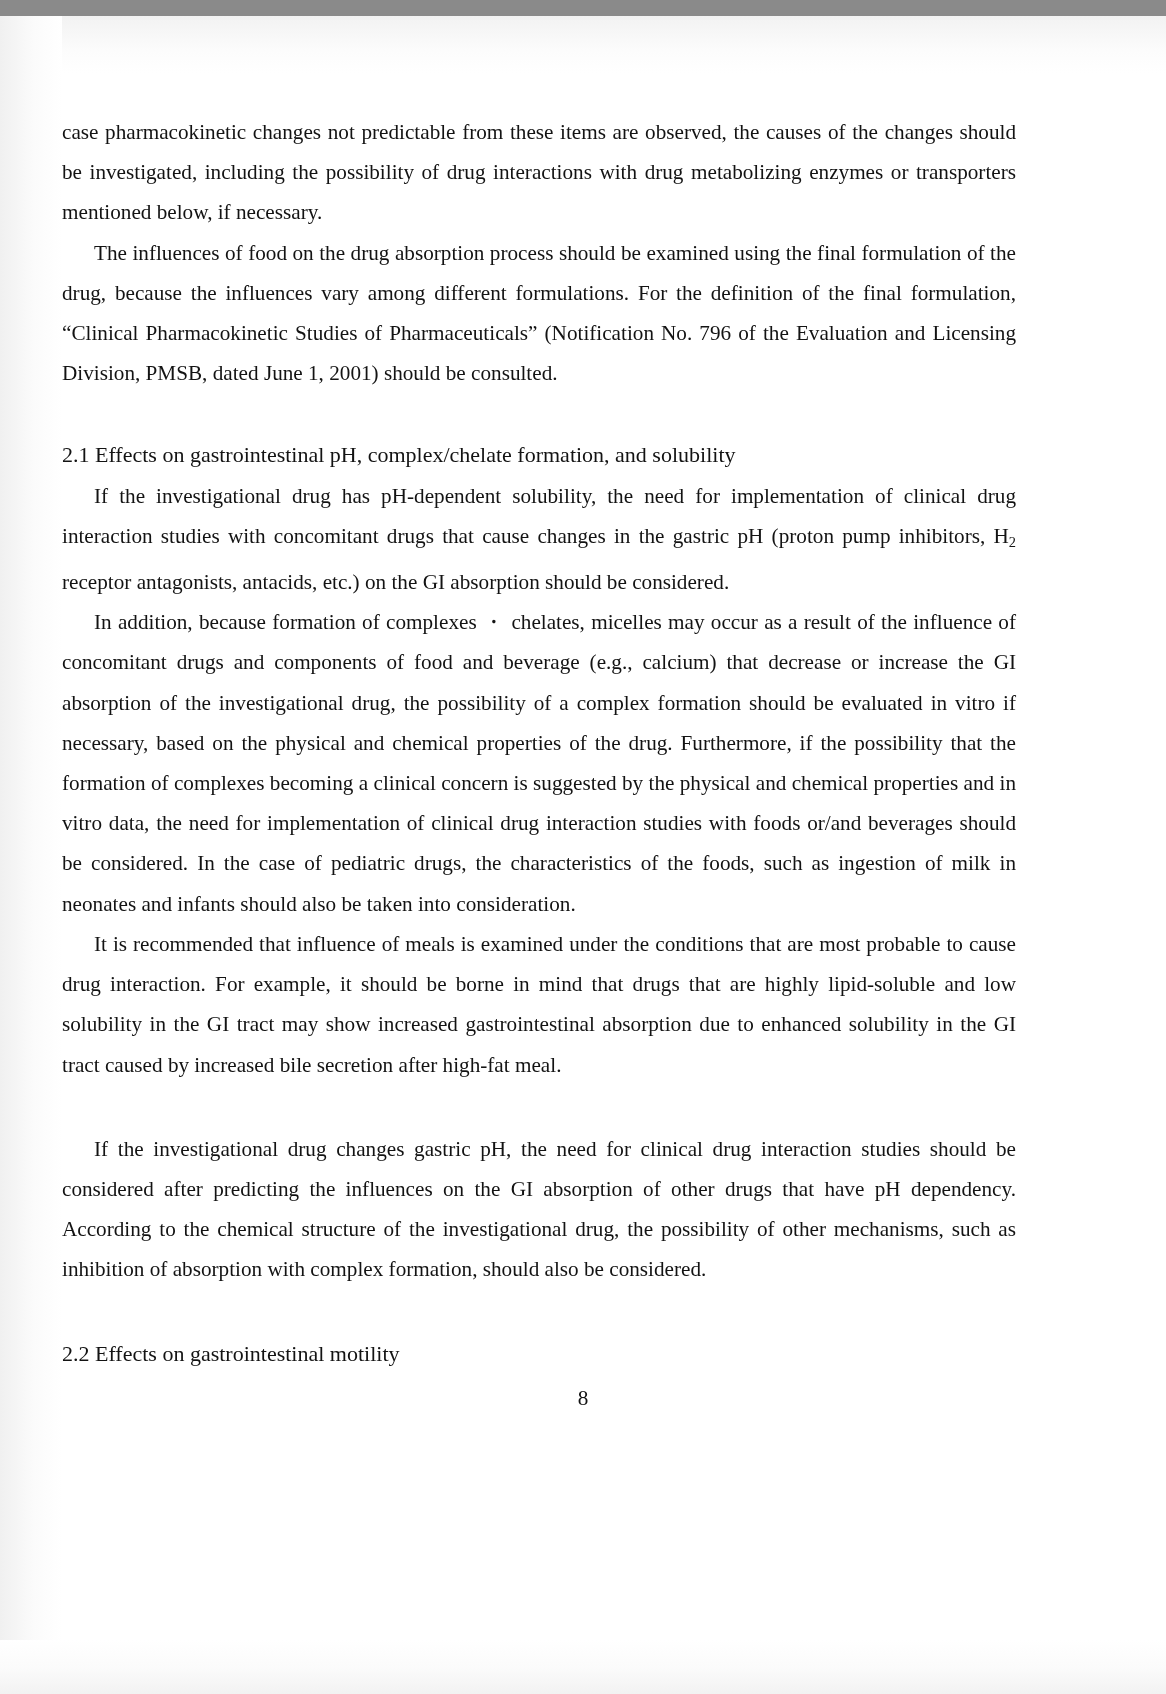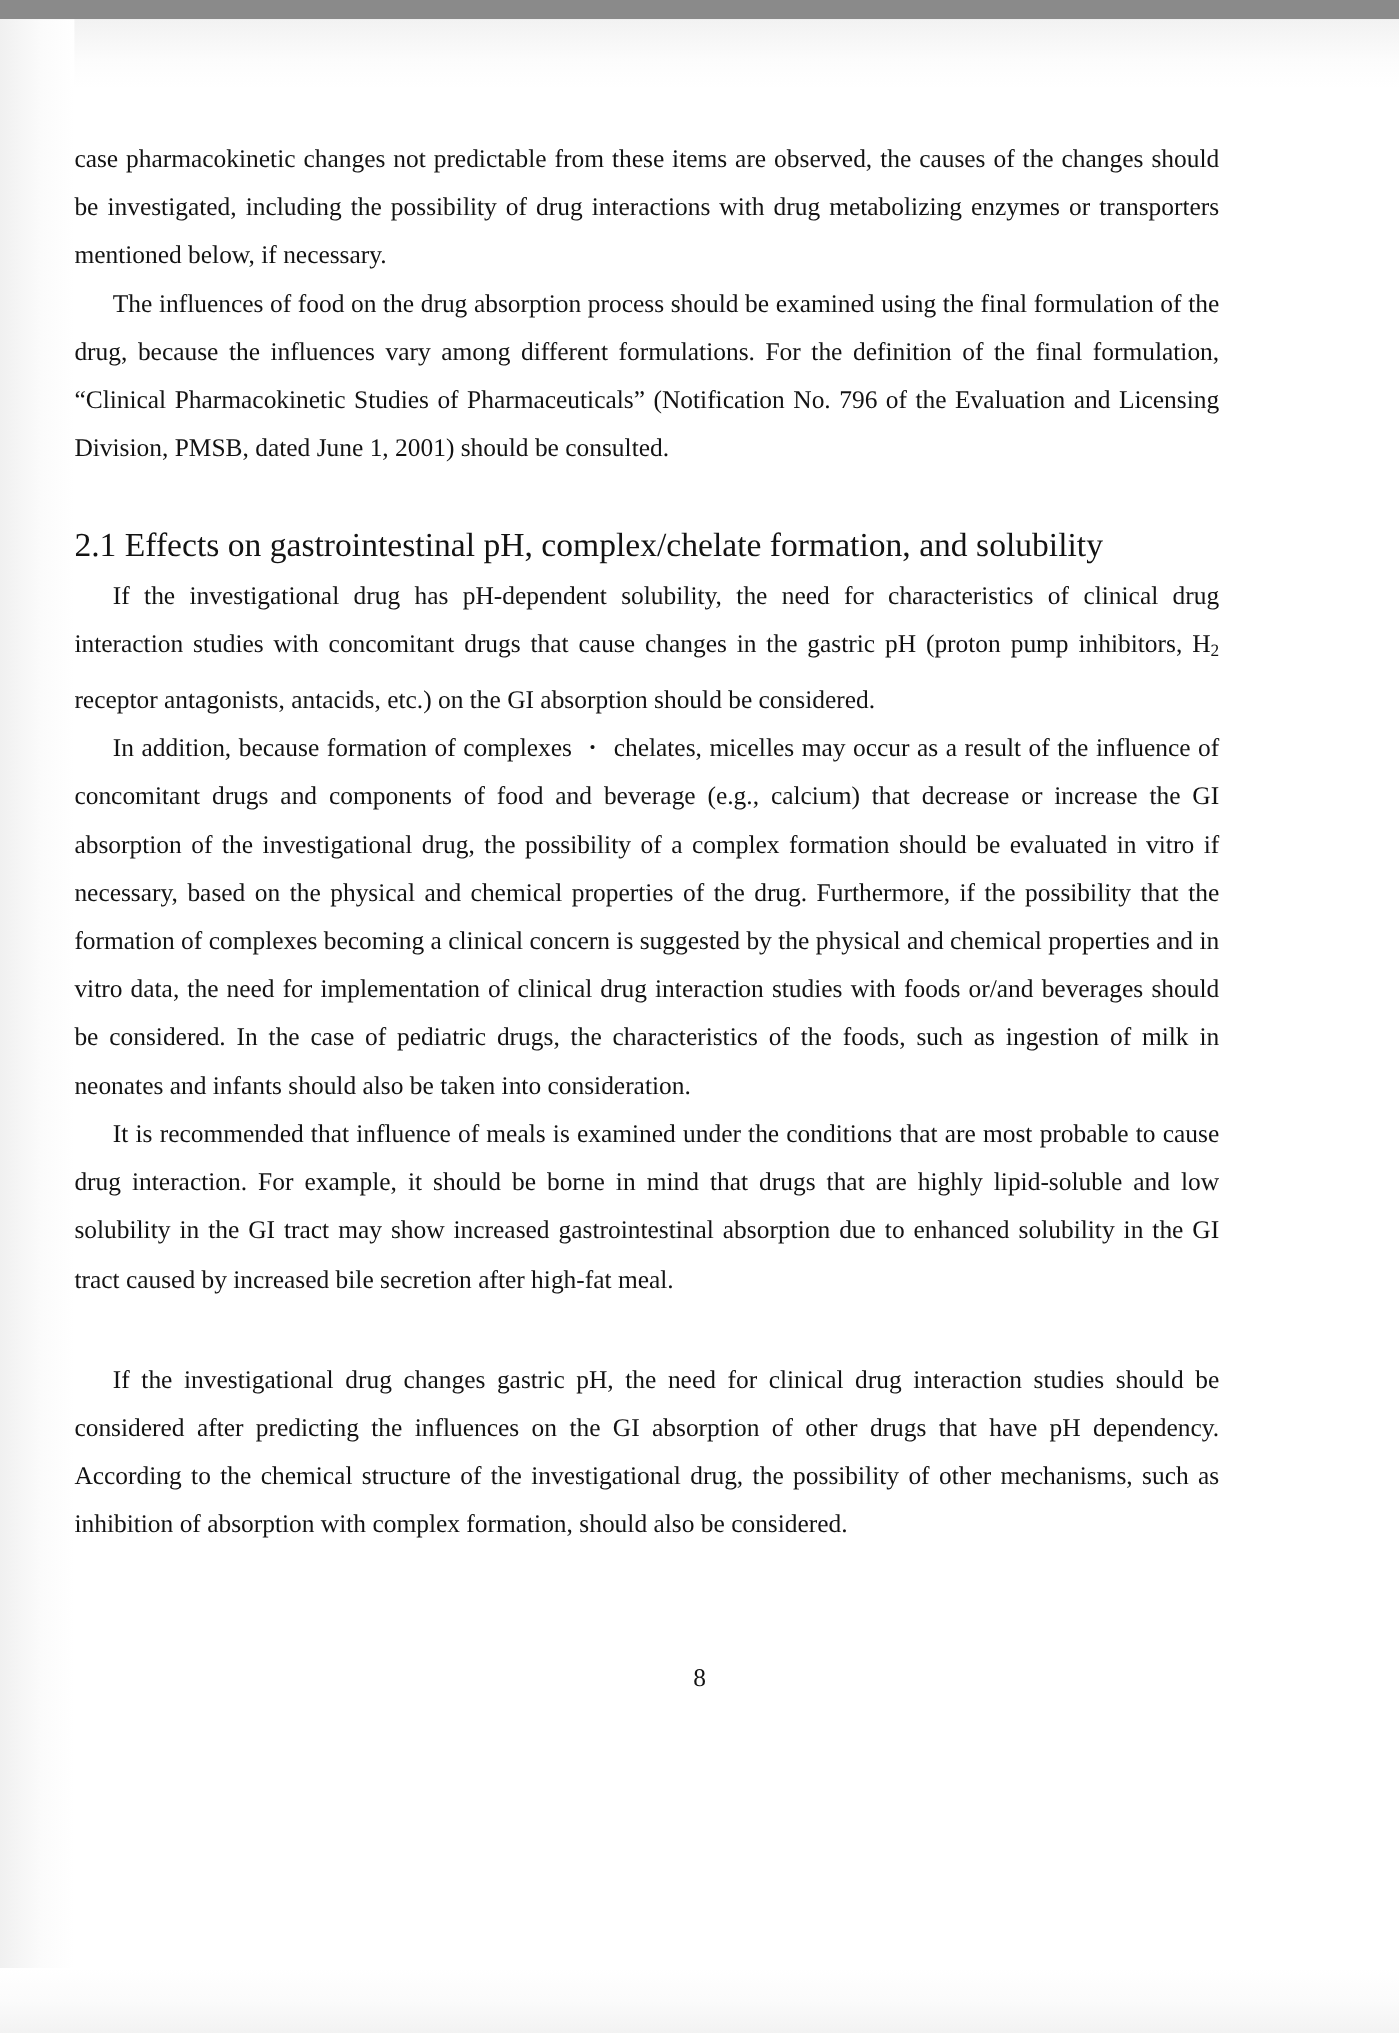--- a/index.html
+++ b/index.html
@@ -57,21 +57,21 @@
   p.para {
     margin: 0;
     text-indent: 32px;
     text-align: justify;
   }
   p.para.noindent {
     text-indent: 0;
   }
   h2.heading {
     margin: 0;
-    font-size: 28px;
+    font-size: 22px;
     line-height: 40.2px;
     font-weight: normal;
     text-align: left;
   }
   .gap-md { height: 42px; }
   .gap-lg { height: 44px; }
   .it { }
   .sub { font-size: 0.68em; vertical-align: -0.28em; }
   .pagenum {
     position: absolute;
@@ -97,31 +97,32 @@
 
     <p class="para noindent">case pharmacokinetic changes not predictable from these items are observed, the causes of the changes should be investigated, including the possibility of drug interactions with drug metabolizing enzymes or transporters mentioned below, if necessary.</p>
 
     <p class="para">The influences of food on the drug absorption process should be examined using the final formulation of the drug, because the influences vary among different formulations. For the definition of the final formulation, “Clinical Pharmacokinetic Studies of Pharmaceuticals” (Notification No. 796 of the Evaluation and Licensing Division, PMSB, dated June 1, 2001) should be consulted.</p>
 
     <div class="gap-md"></div>
 
     <h2 class="heading">2.1 Effects on gastrointestinal pH, complex/chelate formation, and solubility</h2>
 
 
-    <p class="para"><span>If the investigational drug has pH-dependent solubility, the need for characteristics of clinical drug interaction studies with concomitant drugs that cause changes in the gastric pH (proton pump inhibitors, H</span><span class="sub">2</span><span> receptor antagonists, antacids, etc.) on the GI absorption should be considered.</span></p>
+    <p class="para"><span>If the investigational drug has pH-dependent solubility, the need for implementation of clinical drug interaction studies with concomitant drugs that cause changes in the gastric pH (proton pump inhibitors, H</span><span class="sub">2</span><span> receptor antagonists, antacids, etc.) on the GI absorption should be considered.</span></p>
 
     <p class="para"><span>In addition, because formation of complexes ・ chelates, micelles may occur as a result of the influence of concomitant drugs and components of food and beverage (e.g., calcium) that decrease or increase the GI absorption of the investigational drug, the possibility of a complex formation should be evaluated </span><span class="it">in vitro</span><span> if necessary, based on the physical and chemical properties of the drug. Furthermore, if the possibility that the formation of complexes becoming a clinical concern is suggested by the physical and chemical properties and </span><span class="it">in vitro</span><span> data, the need for implementation of clinical drug interaction studies with foods or/and beverages should be considered. In the case of pediatric drugs, the characteristics of the foods, such as ingestion of milk in neonates and infants should also be taken into consideration.</span></p>
 
     <p class="para">It is recommended that influence of meals is examined under the conditions that are most probable to cause drug interaction. For example, it should be borne in mind that drugs that are highly lipid-soluble and low solubility in the GI tract may show increased gastrointestinal absorption due to enhanced solubility in the GI tract caused by increased bile secretion after high-fat meal.</p>
 
     <div class="gap-lg"></div>
 
 
     <p class="para">If the investigational drug changes gastric pH, the need for clinical drug interaction studies should be considered after predicting the influences on the GI absorption of other drugs that have pH dependency. According to the chemical structure of the investigational drug, the possibility of other mechanisms, such as inhibition of absorption with complex formation, should also be considered.</p>
 
     <div class="gap-lg"></div>
 
+    <h2 class="heading">2.2 Effects on gastrointestinal motility</h2>
 
   </div>
 
   <div class="pagenum">8</div>
 
 </div>
 
 </body></html>

